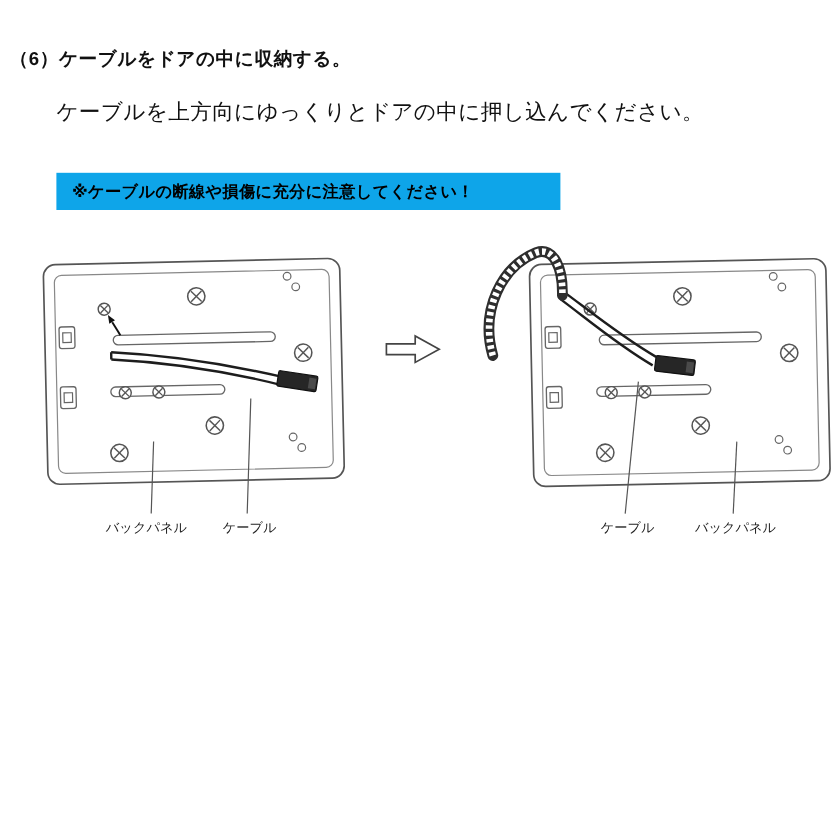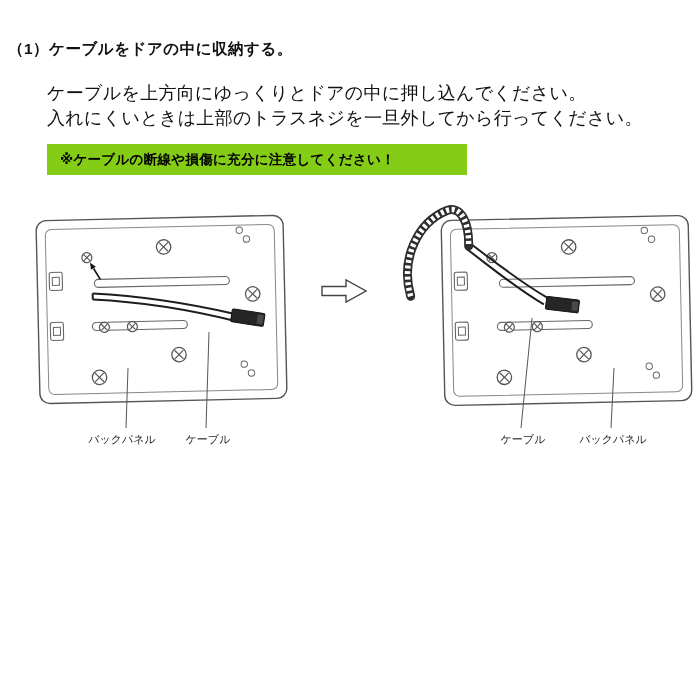--- a/index.html
+++ b/index.html
@@ -18,44 +18,43 @@
   }
   .body-line {
     position:absolute; left:47px;
     font-size:18px; letter-spacing:.3px;
   }
   .l1 { top:81px; }
   .l2 { top:106px; }
   .warning-box {
     position:absolute; left:47px; top:144px;
     width:420px; height:31px;
-    background:#84cc16;
+    background:#0ea5e9;
     display:flex; align-items:center;
     padding-left:13px;
     font-size:13.5px; font-weight:bold; color:#000;
     letter-spacing:.3px;
   }
   .figure-svg {
     position:absolute; left:0; top:200px;
     width:700px; height:270px;
   }
   .figure-svg text {
     font-size:11px; fill:#222;
     font-family:"Liberation Sans","DejaVu Sans",sans-serif;
   }
 </style>
 </head>
 <body>
 
 <div class="page">
 
-  <h1 class="step-heading">（1）ケーブルをドアの中に収納する。</h1>
+  <h1 class="step-heading">（6）ケーブルをドアの中に収納する。</h1>
 
   <p class="body-line l1">ケーブルを上方向にゆっくりとドアの中に押し込んでください。</p>
-  <p class="body-line l2">入れにくいときは上部のトラスネジを一旦外してから行ってください。</p>
 
   <div class="warning-box">
     <span>※ケーブルの断線や損傷に充分に注意してください！</span>
   </div>
 
   <svg class="figure-svg" viewBox="0 0 700 270" xmlns="http://www.w3.org/2000/svg">
     <defs>
       <g id="screwL">
         <circle r="7.2" fill="#fff" stroke="#555" stroke-width="1.3"></circle>
         <line x1="-4.4" y1="-4.4" x2="4.4" y2="4.4" stroke="#555" stroke-width="1.2"></line>

